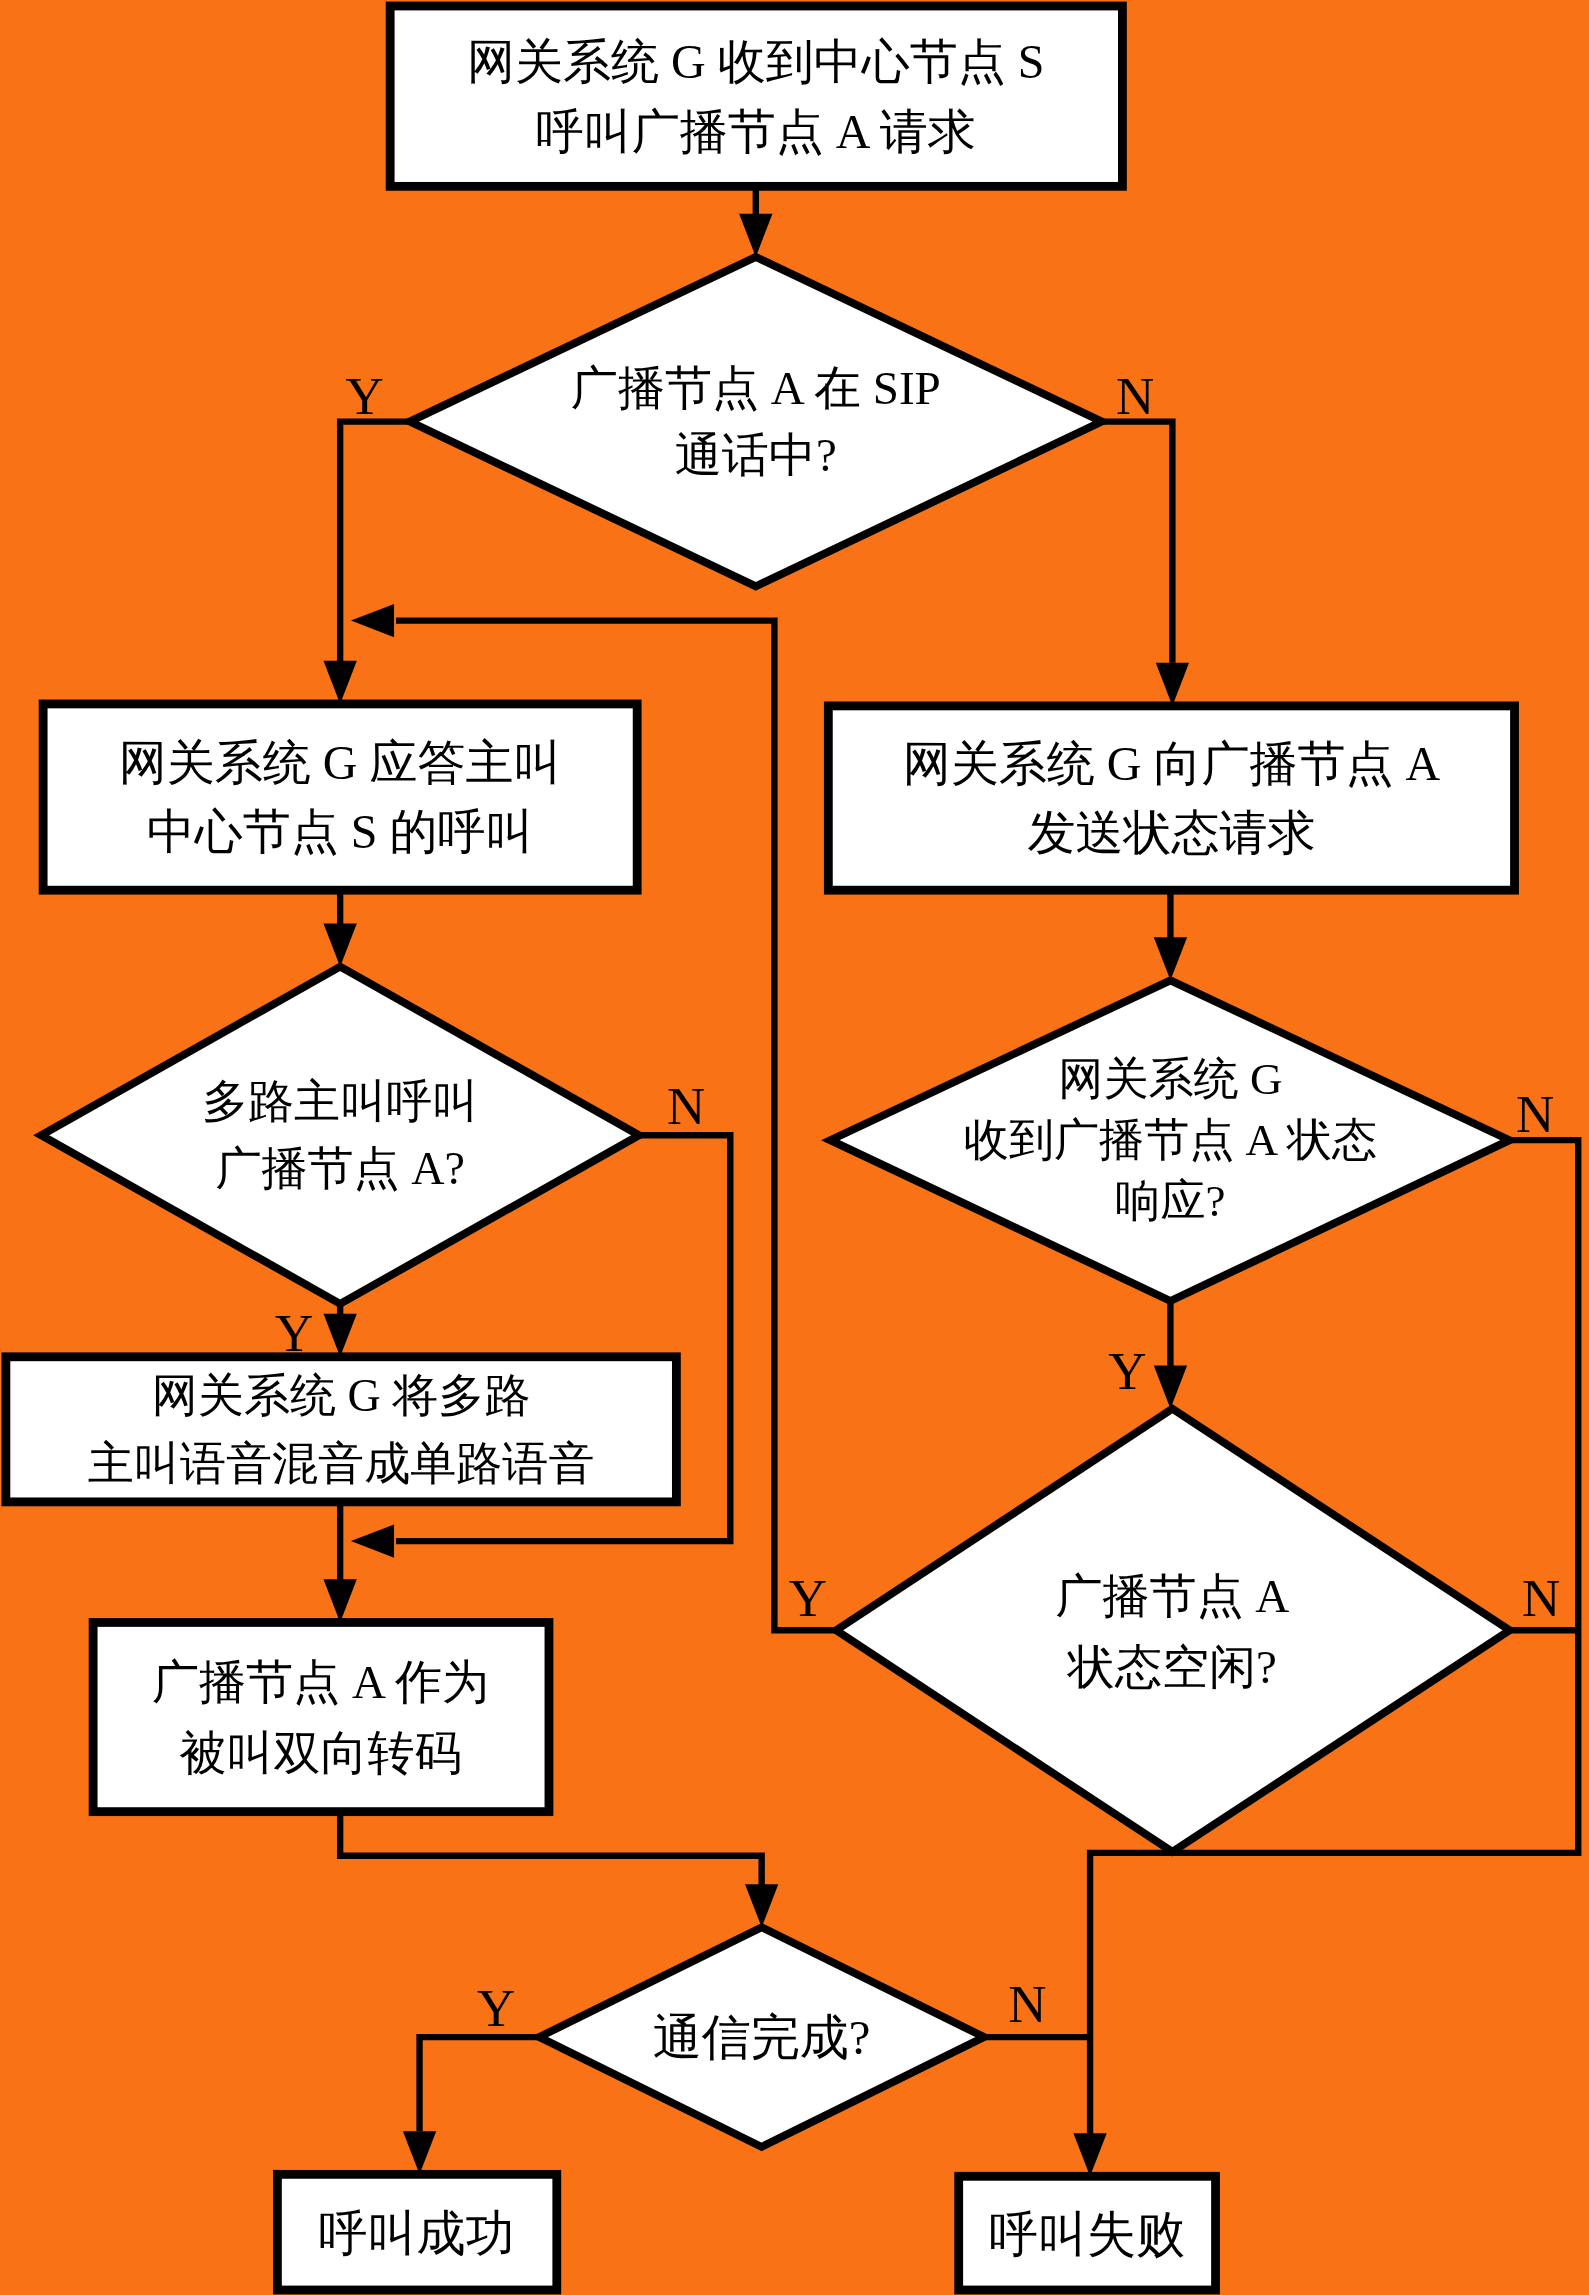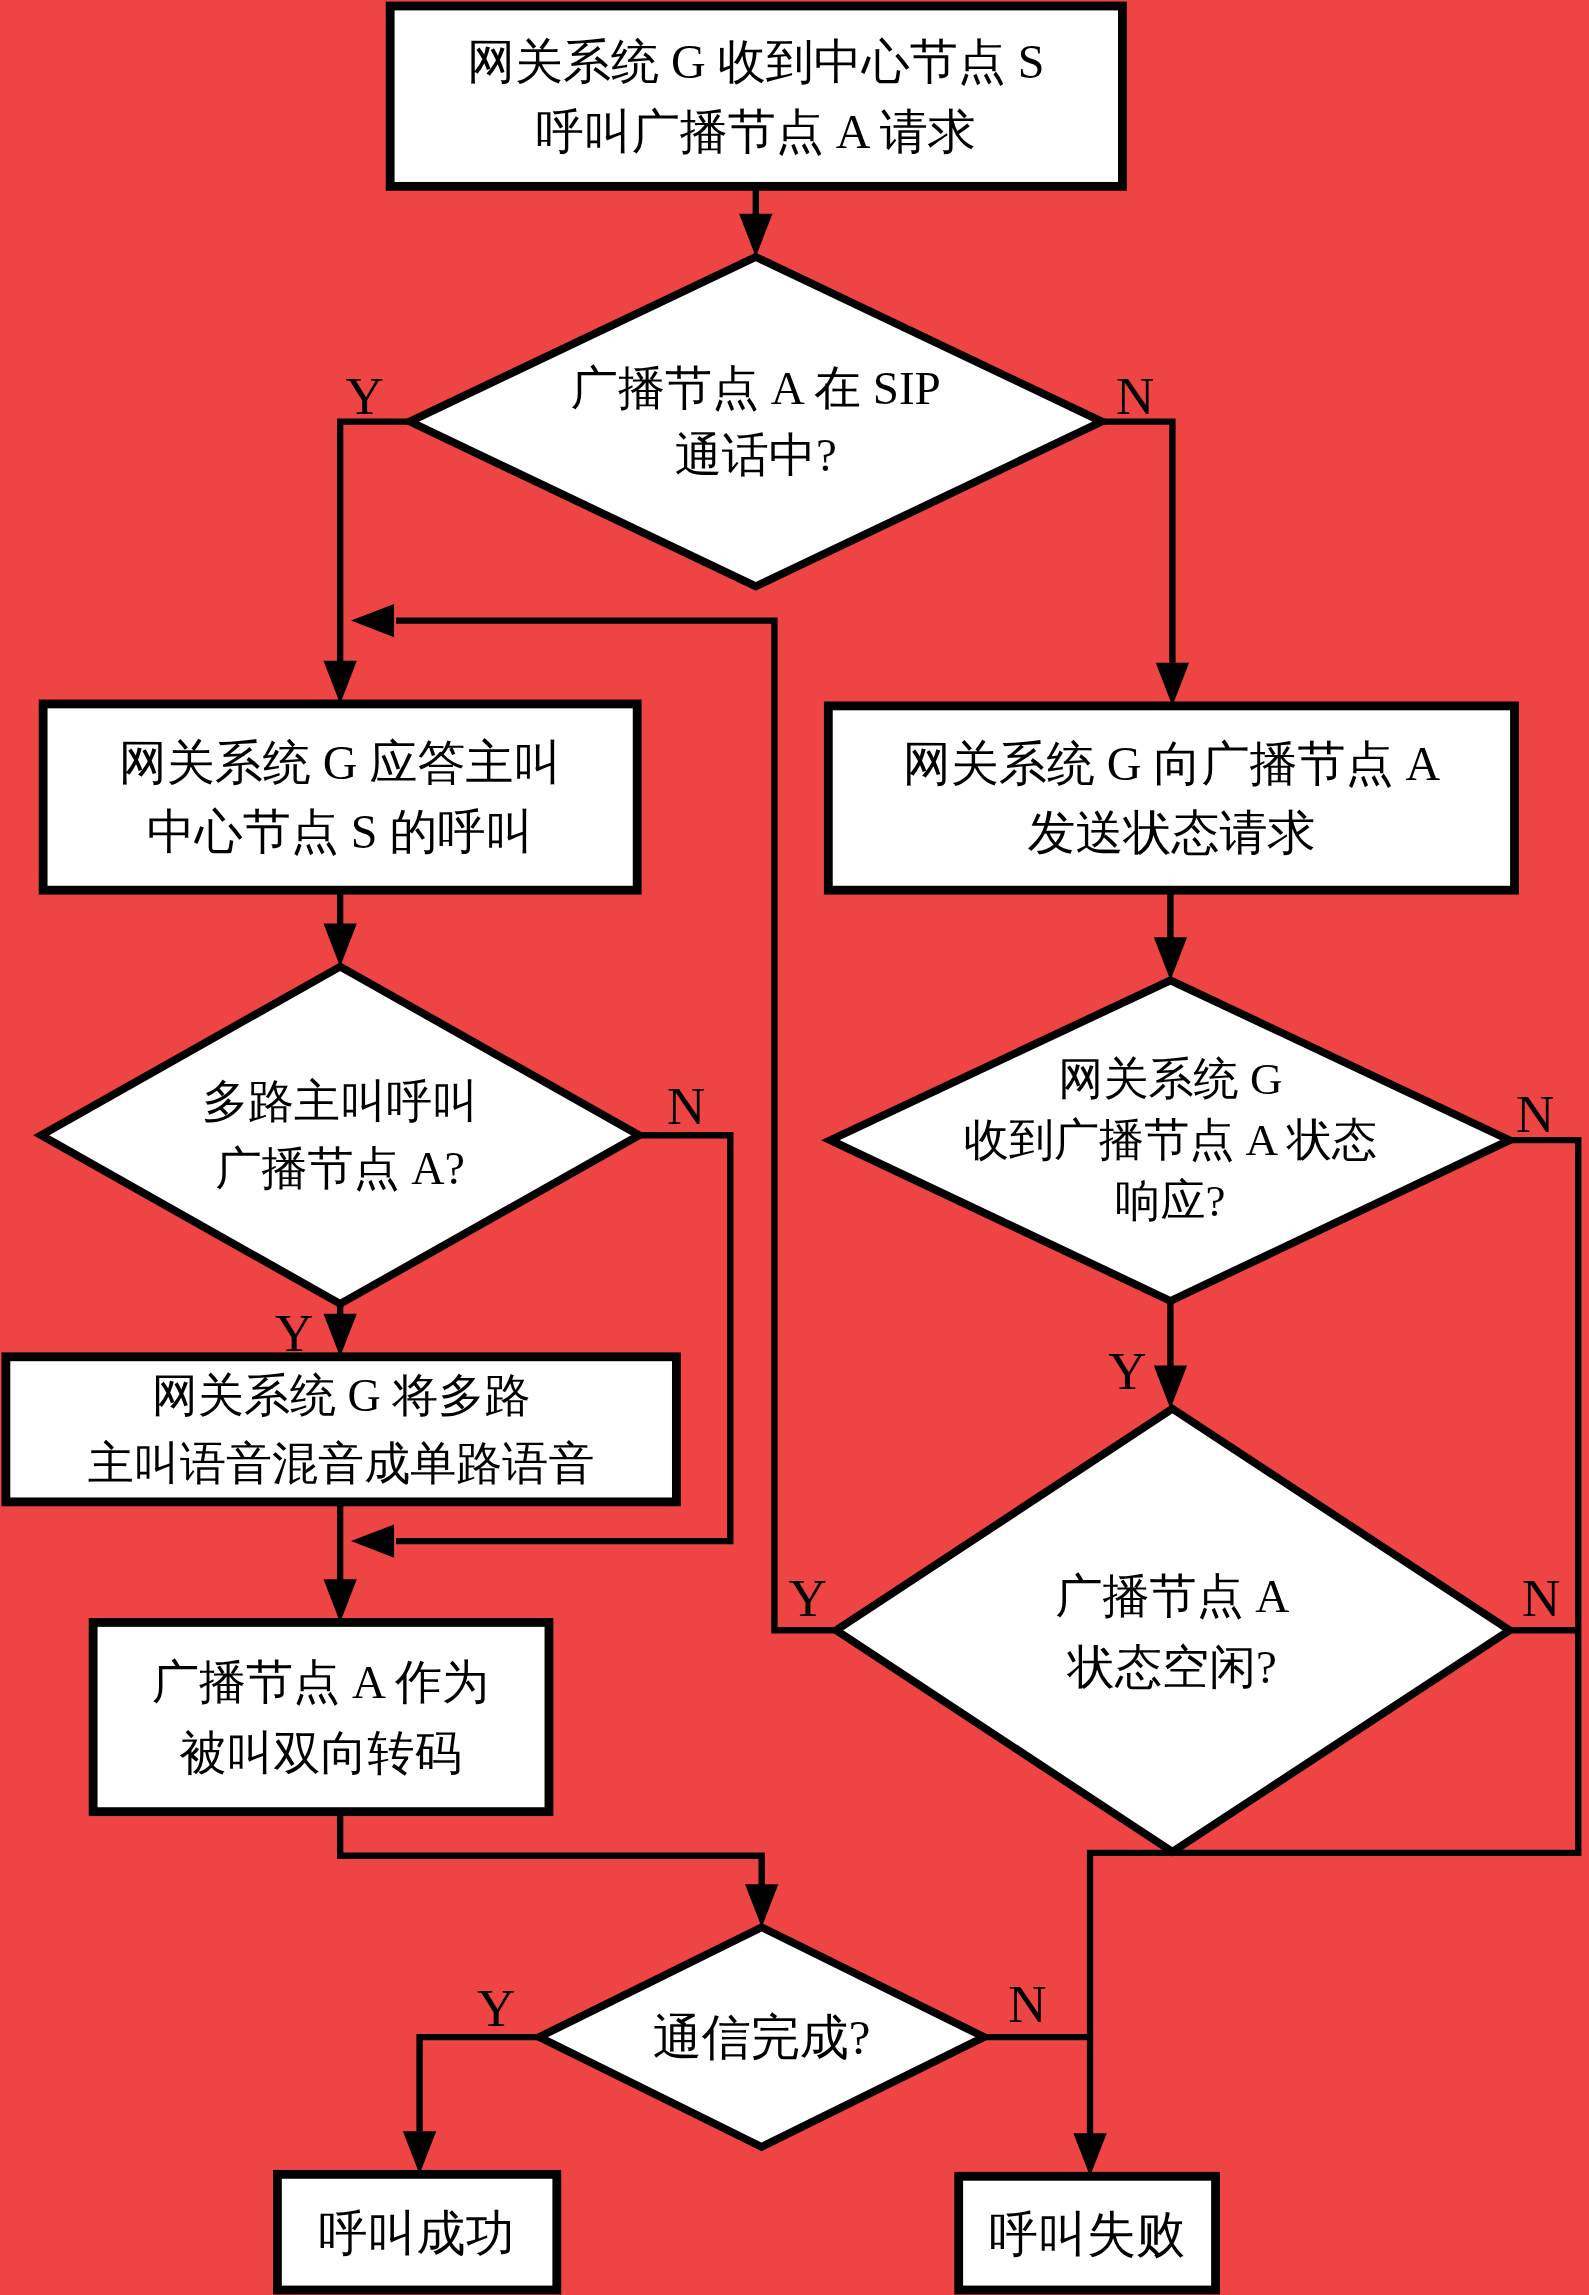--- a/index.html
+++ b/index.html
@@ -1,16 +1,16 @@
 <!DOCTYPE html>
 <html><head>
 <meta charset="utf-8">
 <style>
   html,body{margin:0;padding:0;background:#ffffff;}
-  .stage{position:relative;width:1590px;height:2296px;background:#ef4444;overflow:hidden;}
+  .stage{position:relative;width:1590px;height:2296px;background:#f97316;overflow:hidden;}
   svg{display:block;}
   .nd{fill:#ffffff;stroke:#000000;stroke-width:9;}
   .dm{fill:#ffffff;stroke:#000000;stroke-width:8;}
   .ln{fill:none;stroke:#000000;stroke-width:6.5;}
   .ah{fill:#000000;stroke:none;}
   .tx{font-family:"Liberation Serif","DejaVu Serif",serif;
       font-size:48px;fill:#000000;text-anchor:middle;dominant-baseline:central;}
   .t49{font-size:49px;} .t47{font-size:47px;} .t46{font-size:46px;} .t50{font-size:50px;}
   .lb{font-family:"Liberation Serif","DejaVu Serif",serif;
       font-size:54px;fill:#000000;text-anchor:middle;dominant-baseline:central;}

